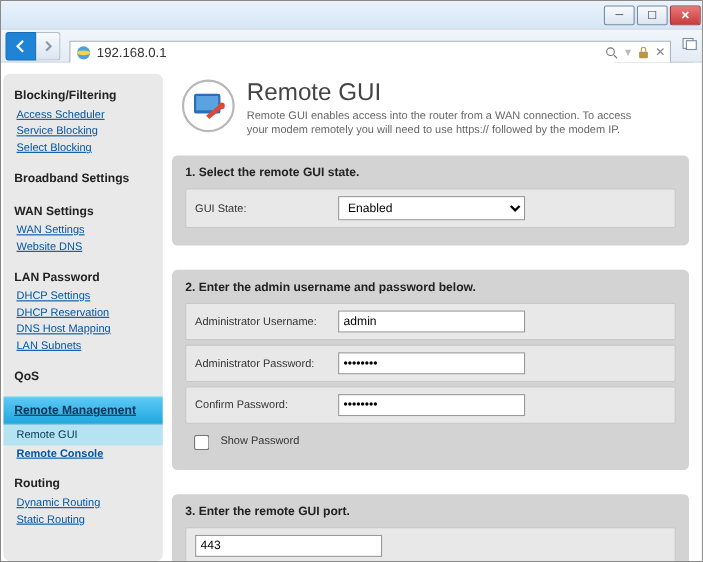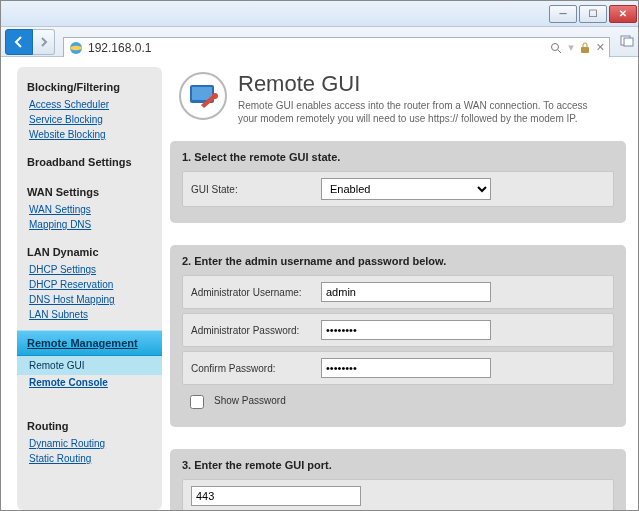--- a/index.html
+++ b/index.html
@@ -16,21 +16,21 @@
 .nav-fwd { width: 22px; height: 26px; background: linear-gradient(#f7fafd,#dbe6f2); border: 1px solid #b0bccc; border-left: none; border-radius: 0 3px 3px 0; display: flex; align-items: center; justify-content: center; color: #6a7a8a; }
 .url-box { flex: 1; height: 22px; background: #fff; border: 1px solid #a8b4c4; margin: 12px 6px 0 8px; display: flex; align-items: center; padding: 0 4px; }
 .url-icon { width: 16px; height: 16px; margin-right: 4px; display: flex; align-items: center; justify-content: center; }
 .url-text { flex: 1; font-size: 12px; color: #333; border: none; outline: none; }
 .url-right { display: flex; align-items: center; gap: 6px; color: #666; font-size: 11px; }
 .url-right span { display:inline-flex; }
 .ie-extra { display:flex; gap:8px; margin-left:4px; color:#5a6a7a; }
 .ie-status { position:absolute; right:8px; top:30px; background:#888; height:18px; display:flex; align-items:center; gap:10px; padding:0 8px; color:#eee; border-radius:0 0 3px 3px; }
 .ie-status span { font-size:11px; }
 
-.content-wrap { height: 453px; background: #fff; padding: 10px 8px 0 16px; display: flex; gap: 8px; overflow: hidden; position: relative; }
+.content-wrap { height: 453px; background: #fff; padding: 10px 8px 0 2px; display: flex; gap: 8px; overflow: hidden; position: relative; }
 
 .sidebar { width: 145px; background: #e9e9e9; border-radius: 6px; padding: 8px 0 0 0; overflow: hidden; }
 .side-head { font-weight: bold; font-size: 11px; color: #222; padding: 6px 10px 4px 10px; }
 .side-link { display:block; padding: 2px 10px 2px 12px; font-size: 10px; color: #0055a5; text-decoration: underline; }
 .side-active { background: linear-gradient(#5ec9f5,#1fa8e0); border-top:1px solid #9fe0f7; border-bottom:1px solid #1591c7; padding: 6px 10px; }
 .side-active a { color:#003355; font-weight:bold; text-decoration:underline; display:block; line-height:1.1; }
 .side-sub { background: #b5e3f2; padding: 4px 10px 4px 12px; font-size: 10px; color:#003355; }
 .side-sub a { color:#003355; text-decoration:none; }
 .side-sub2 { padding: 2px 10px 2px 12px; font-size: 10px; font-weight: bold; }
 .side-sub2 a { color:#0055a5; text-decoration:underline; }
@@ -117,42 +117,43 @@
     </div>
   </div>
 </div>
 
 <div class="content-wrap">
 
   <div class="sidebar">
     <div class="side-head">Blocking/Filtering</div>
     <a class="side-link">Access Scheduler</a>
     <a class="side-link">Service Blocking</a>
-    <a class="side-link">Website Blocking</a>
+    <a class="side-link">Select Blocking</a>
 
     <div class="side-head" style="margin-top:8px">Broadband Settings</div>
 
     <div class="side-head" style="margin-top:8px">WAN Settings</div>
     <a class="side-link">WAN Settings</a>
-    <a class="side-link">Mapping DNS</a>
-
-    <div class="side-head" style="margin-top:8px">LAN Dynamic</div>
+    <a class="side-link">Website DNS</a>
+
+    <div class="side-head" style="margin-top:8px">LAN Password</div>
     <a class="side-link">DHCP Settings</a>
     <a class="side-link">DHCP Reservation</a>
     <a class="side-link">DNS Host Mapping</a>
     <a class="side-link">LAN Subnets</a>
 
+    <div class="side-head" style="margin-top:8px">QoS</div>
 
     <div class="side-active" style="margin-top:8px">
       <a>Remote Management</a>
     </div>
     <div class="side-sub"><a>Remote GUI</a></div>
     <div class="side-sub2"><a>Remote Console</a></div>
 
-    <div class="side-head" style="margin-top:24px">Routing</div>
+    <div class="side-head" style="margin-top:8px">Routing</div>
     <a class="side-link">Dynamic Routing</a>
     <a class="side-link">Static Routing</a>
   </div>
 
   <div class="main">
     <div class="page-header">
       <div class="page-icon">
         <svg width="50" height="50" viewBox="0 0 50 50">
           <circle cx="25" cy="25" r="23" fill="#fff" stroke="#b8b8b8" stroke-width="2"></circle>
           <rect x="12" y="14" width="24" height="18" rx="2" fill="#2a6fb5"></rect>

